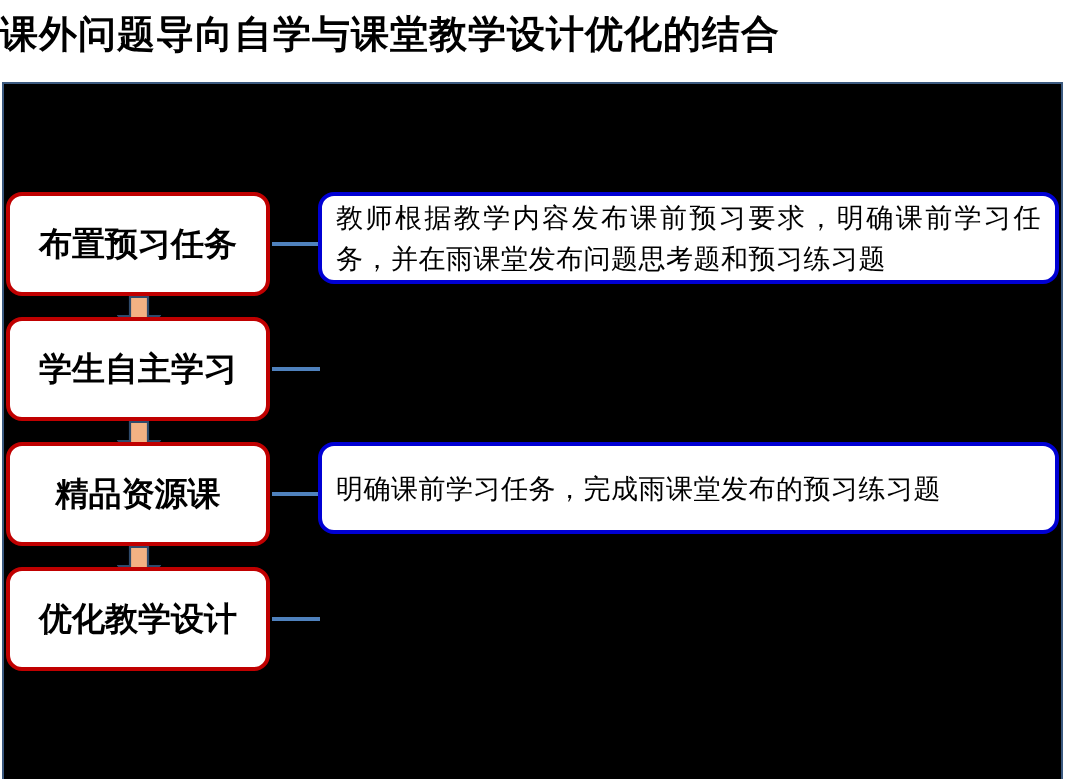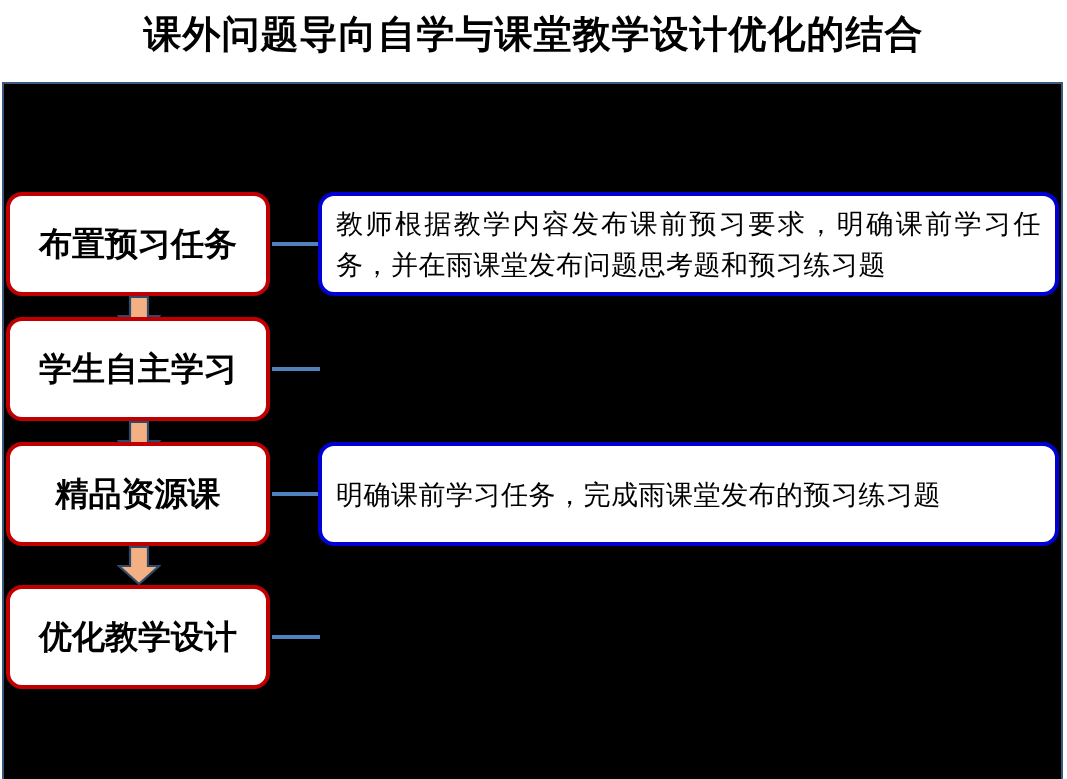--- a/index.html
+++ b/index.html
@@ -10,21 +10,20 @@
   body {
     width: 1067px;
     height: 779px;
     font-family: "Liberation Sans", "DejaVu Sans", sans-serif;
     overflow: hidden;
     position: relative;
   }
 
   #page-title {
     width: 100%;
-    text-align: center;
     font-size: 38px;
     font-weight: 700;
     color: #000000;
     letter-spacing: 1px;
     line-height: 68px;
     height: 68px;
     font-family: "Liberation Sans", "DejaVu Sans", sans-serif;
   }
 
   #diagram-frame {
@@ -40,21 +39,21 @@
 
   .flow-row {
     position: absolute;
     left: 0;
     width: 100%;
     height: 104px;
   }
   .flow-row.r0 { top: 108px; }
   .flow-row.r1 { top: 233px; }
   .flow-row.r2 { top: 358px; }
-  .flow-row.r3 { top: 483px; margin-top: 18px; }
+  .flow-row.r3 { top: 483px; }
 
   .stage-box {
     position: absolute;
     left: 2px;
     top: 0;
     width: 264px;
     height: 104px;
     box-sizing: border-box;
     border: 4px solid #c00000;
     border-radius: 16px;
@@ -79,21 +78,21 @@
     width: 48px;
     height: 4px;
     background: #4f81bd;
   }
 
   .detail-box {
     position: absolute;
     left: 314px;
     top: 0;
     width: 741px;
-    height: 104px;
+    height: 92px;
     box-sizing: border-box;
     border: 4px solid #0000d4;
     border-radius: 16px;
     background: #ffffff;
     display: flex;
     align-items: center;
     padding: 0 14px;
   }
   .detail-text {
     font-family: "DejaVu Serif", "Liberation Serif", serif;

